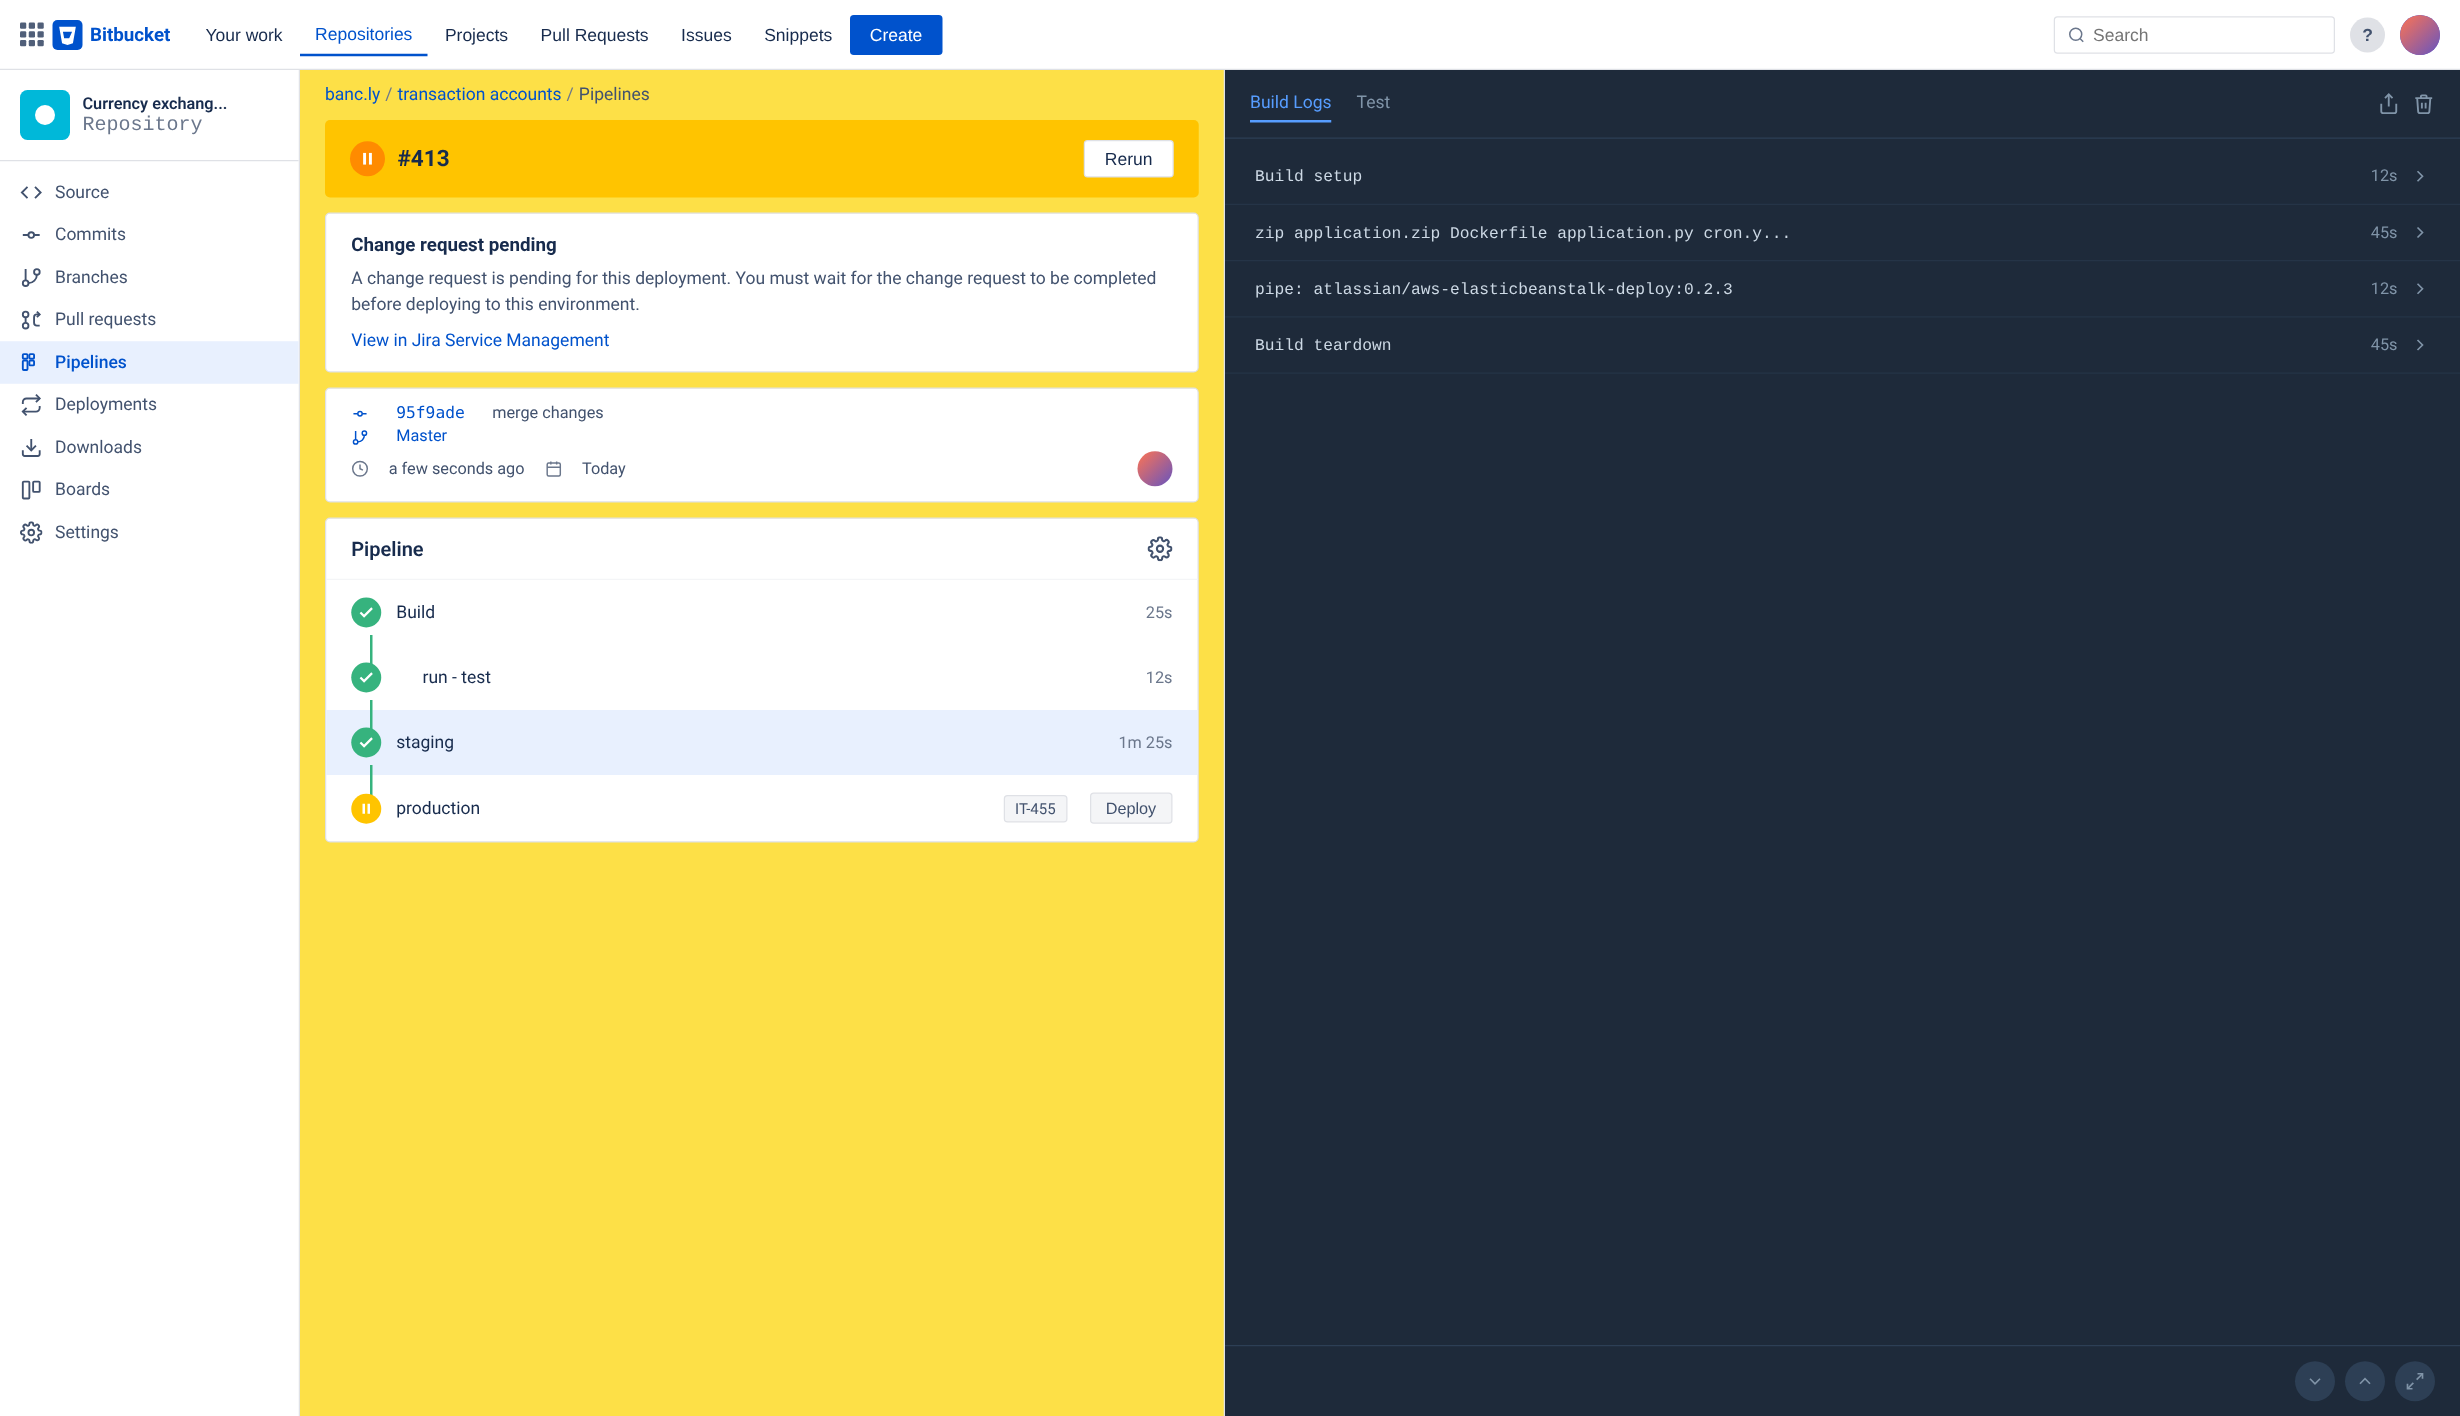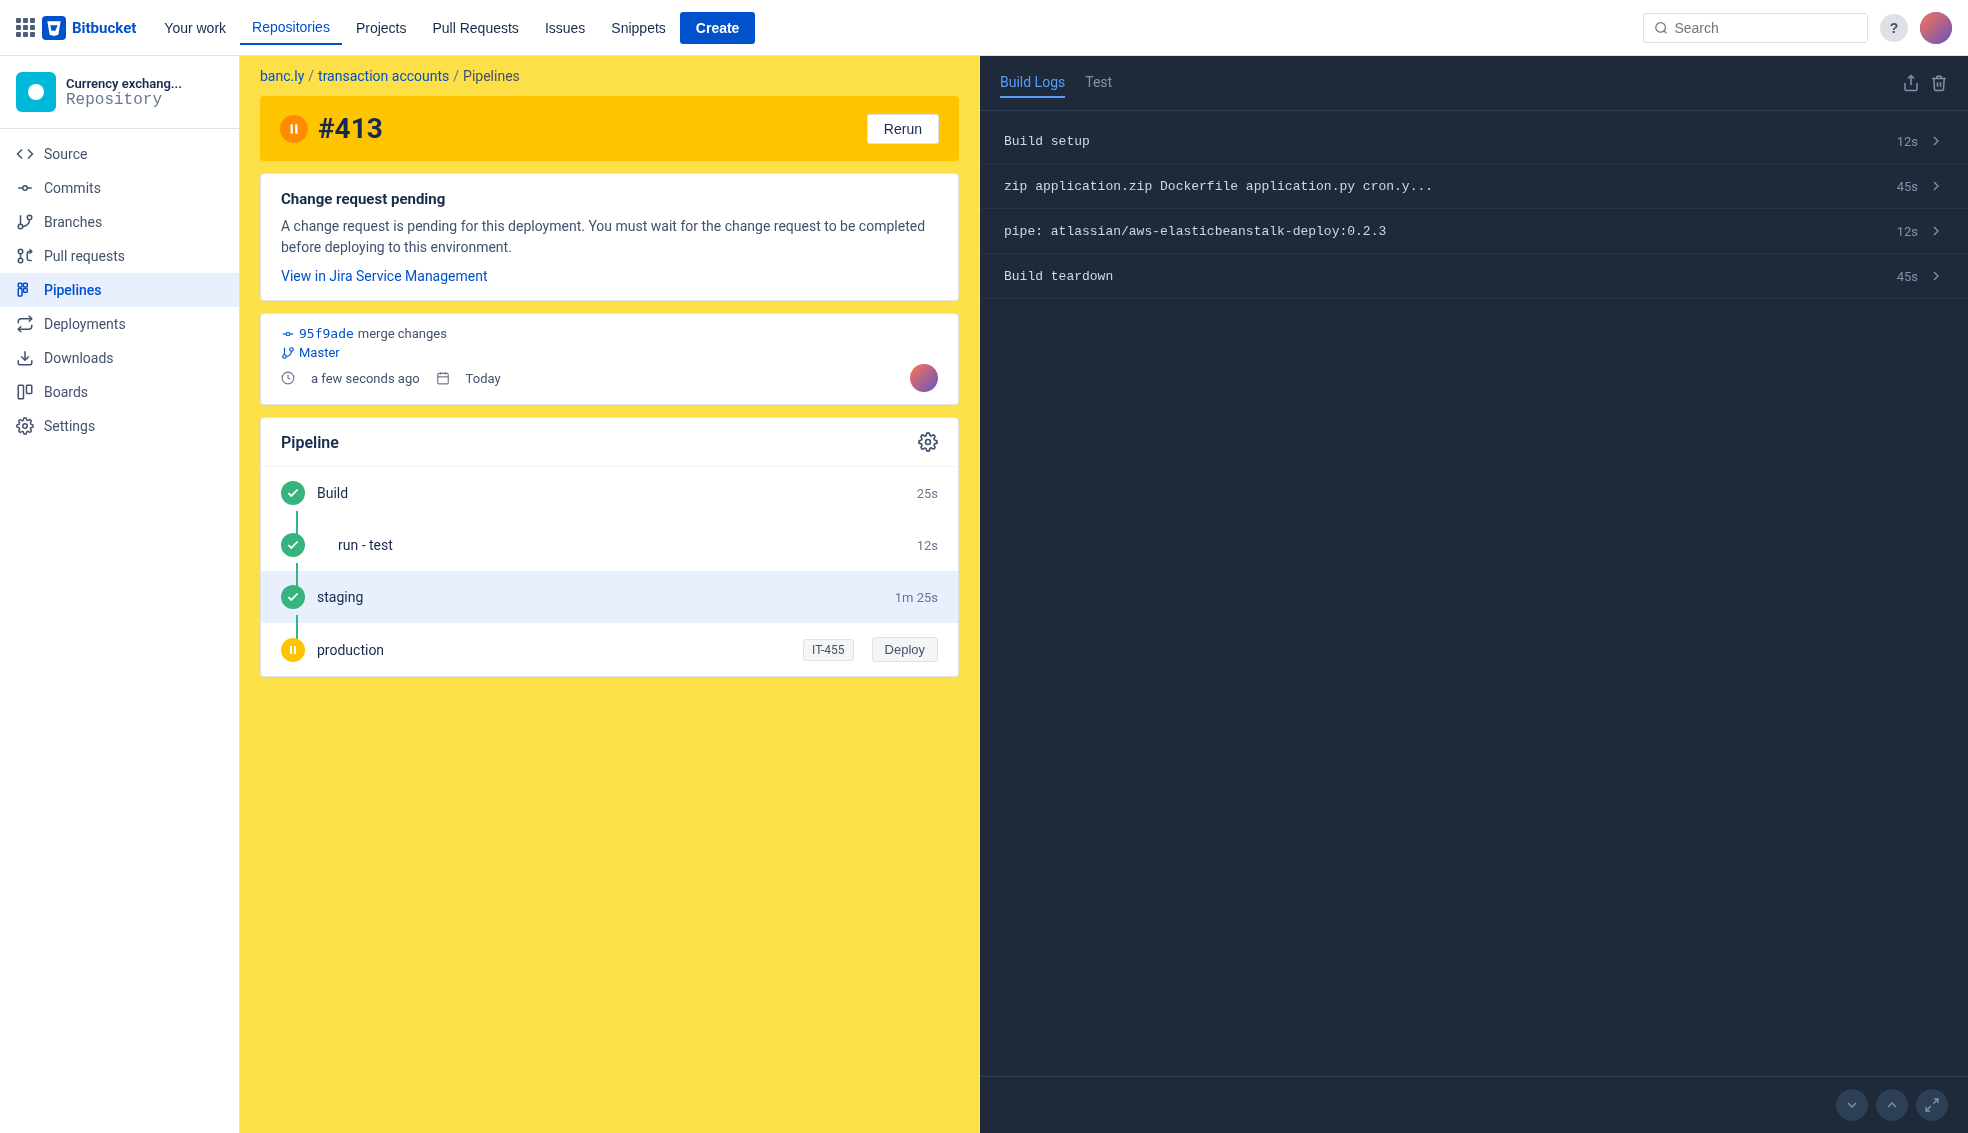--- a/index.html
+++ b/index.html
@@ -17,21 +17,21 @@
     .bb-icon { width: 24px; height: 24px; background: #0052cc; border-radius: 4px; display: flex; align-items: center; justify-content: center; }
     .bb-icon svg { width: 16px; height: 16px; }
     .topnav-links { display: flex; align-items: center; gap: 2px; flex: 1; }
     .topnav-link {
       padding: 8px 12px; color: #172b4d; text-decoration: none; font-size: 14px;
       border-radius: 3px; cursor: pointer; white-space: nowrap; border: none; background: none;
     }
     .topnav-link.active { color: #0052cc; border-bottom: 2px solid #0052cc; border-radius: 0; }
     .topnav-create {
       background: #0052cc; color: #fff; border: none; padding: 8px 16px;
-      border-radius: 3px; font-size: 14px; font-weight: 700; cursor: pointer;
+      border-radius: 3px; font-size: 14px; font-weight: 400; cursor: pointer;
     }
     .topnav-right { display: flex; align-items: center; gap: 12px; margin-left: auto; }
     .search-box {
       display: flex; align-items: center; gap: 6px; border: 1px solid #dfe1e6;
       border-radius: 3px; padding: 6px 10px; background: #fff; min-width: 220px;
     }
     .search-box input { border: none; outline: none; font-size: 14px; color: #172b4d; width: 100%; }
     .help-btn {
       width: 28px; height: 28px; border-radius: 50%; background: #dfe1e6;
       display: flex; align-items: center; justify-content: center; cursor: pointer;
@@ -69,35 +69,35 @@
     .breadcrumb { display: flex; align-items: center; gap: 4px; padding: 12px 20px; font-size: 14px; color: #42526e; }
     .breadcrumb a { color: #0052cc; text-decoration: none; }
     .breadcrumb-sep { color: #6b778c; }
 
     
     .pipeline-header-card {
       margin: 0 20px 12px; background: #ffc400; border-radius: 4px;
       display: flex; align-items: center; justify-content: space-between;
       padding: 16px 20px;
     }
-    .pipeline-number { display: flex; align-items: center; gap: 10px; font-size: 28px; font-weight: 700; color: #172b4d; }
+    .pipeline-number { display: flex; align-items: center; gap: 10px; font-size: 18px; font-weight: 700; color: #172b4d; }
     .pause-icon { width: 28px; height: 28px; background: #ff8b00; border-radius: 50%; display: flex; align-items: center; justify-content: center; }
     .rerun-btn {
       background: #fff; border: 1px solid #dfe1e6; padding: 6px 16px; border-radius: 3px;
       font-size: 14px; cursor: pointer; font-weight: 500; color: #172b4d;
     }
 
     
     .change-request-card { margin: 0 20px 12px; background: #fff; border-radius: 4px; padding: 16px 20px; border: 1px solid #dfe1e6; }
     .change-request-card h3 { font-weight: 700; font-size: 15px; color: #172b4d; margin-bottom: 8px; }
     .change-request-card p { color: #42526e; line-height: 1.5; margin-bottom: 10px; }
     .change-request-card a { color: #0052cc; text-decoration: none; font-size: 14px; }
 
     .commit-meta { margin: 0 20px 12px; background: #fff; border-radius: 4px; padding: 12px 20px; border: 1px solid #dfe1e6; }
-    .commit-meta-row { display: flex; align-items: center; gap: 4px; margin-bottom: 4px; font-size: 13px; color: #42526e; }
+    .commit-meta-row { display: flex; align-items: center; gap: 22px; margin-bottom: 4px; font-size: 13px; color: #42526e; }
     .commit-hash { color: #0052cc; font-family: monospace; }
     .commit-branch { color: #0052cc; }
     .commit-time-row { display: flex; align-items: center; gap: 16px; font-size: 13px; color: #42526e; margin-top: 4px; }
     .commit-avatar { width: 28px; height: 28px; border-radius: 50%; background: #6554c0; margin-left: auto; }
 
     
     .pipeline-steps-card { margin: 0 20px 20px; background: #fff; border-radius: 4px; border: 1px solid #dfe1e6; }
     .pipeline-steps-header { display: flex; align-items: center; justify-content: space-between; padding: 14px 20px; border-bottom: 1px solid #f4f5f7; }
     .pipeline-steps-header h3 { font-size: 16px; font-weight: 600; color: #172b4d; }
     .step-item {

